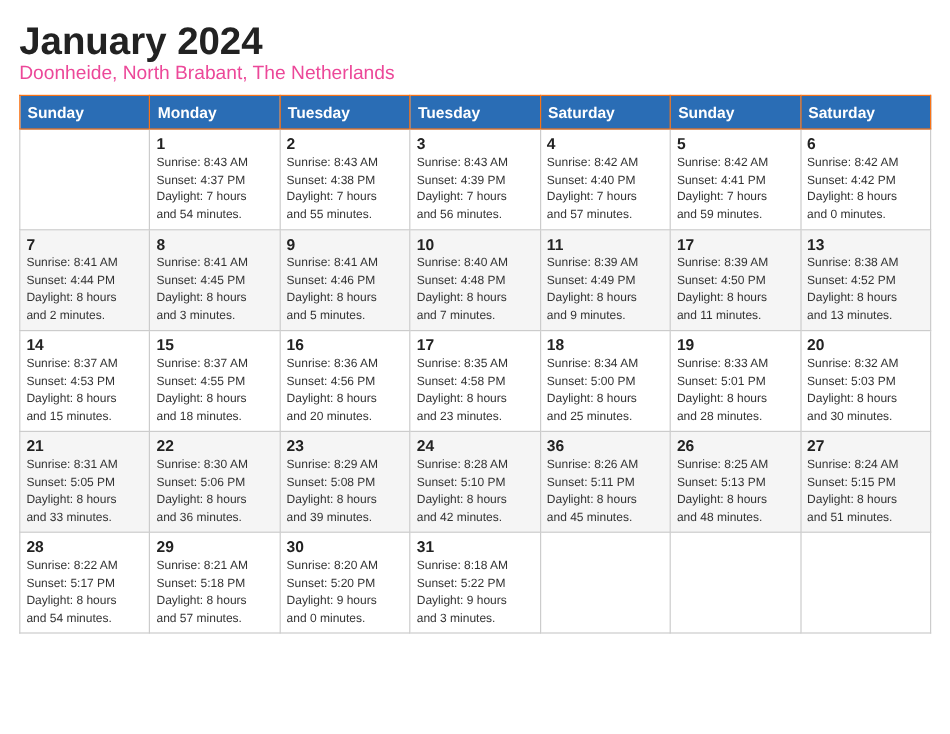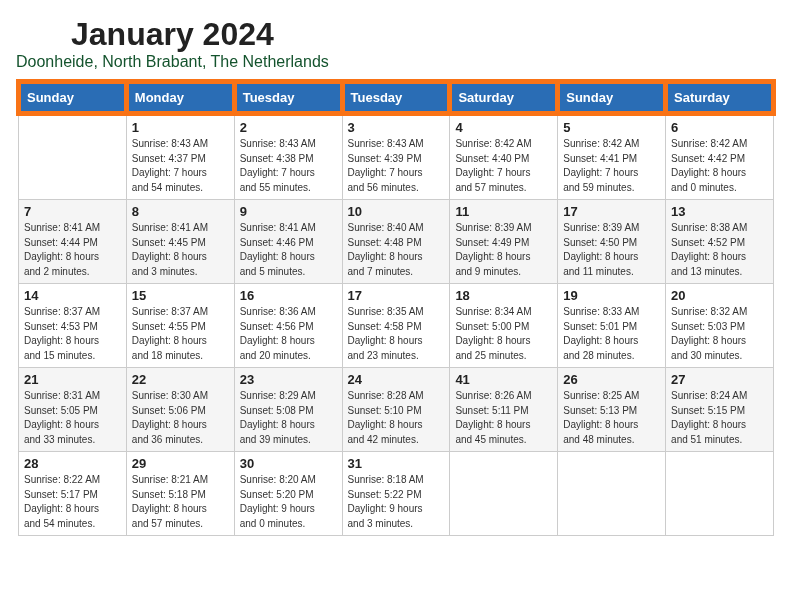--- a/index.html
+++ b/index.html
@@ -10,44 +10,44 @@
       min-height: 612px;
       padding: 16px;
     }
     .header {
       display: flex;
       justify-content: space-between;
       align-items: flex-start;
       margin-bottom: 8px;
     }
     .title-block {
-      text-align: center;
+      text-align: left;
     }
     .month-title {
       font-size: 32px;
       font-weight: bold;
       color: #222;
     }
     .subtitle {
       font-size: 16px;
-      color: #14532d;
+      color: #ec4899;
     }
     .calendar {
       width: 100%;
       border-collapse: collapse;
       font-size: 11px;
     }
     .calendar th {
       background: #2a6db5;
       color: #fff;
       text-align: left;
       padding: 6px 6px;
       font-size: 13px;
       font-weight: bold;
-      border: 5px solid #f97316;
+      border: 1px solid #f97316;
     }
     .calendar td {
       border: 1px solid #ccc;
       vertical-align: top;
       padding: 4px 5px;
       width: 108px;
       min-height: 80px;
       background: #fff;
     }
     .calendar tr:nth-child(even) td {
@@ -195,21 +195,21 @@
         </td>
         <td>
           <span class="day-num">23</span>
           <div class="day-info">Sunrise: 8:29 AM<br>Sunset: 5:08 PM<br>Daylight: 8 hours<br>and 39 minutes.</div>
         </td>
         <td>
           <span class="day-num">24</span>
           <div class="day-info">Sunrise: 8:28 AM<br>Sunset: 5:10 PM<br>Daylight: 8 hours<br>and 42 minutes.</div>
         </td>
         <td>
-          <span class="day-num">41</span>
+          <span class="day-num">36</span>
           <div class="day-info">Sunrise: 8:26 AM<br>Sunset: 5:11 PM<br>Daylight: 8 hours<br>and 45 minutes.</div>
         </td>
         <td>
           <span class="day-num">26</span>
           <div class="day-info">Sunrise: 8:25 AM<br>Sunset: 5:13 PM<br>Daylight: 8 hours<br>and 48 minutes.</div>
         </td>
         <td>
           <span class="day-num">27</span>
           <div class="day-info">Sunrise: 8:24 AM<br>Sunset: 5:15 PM<br>Daylight: 8 hours<br>and 51 minutes.</div>
         </td>

